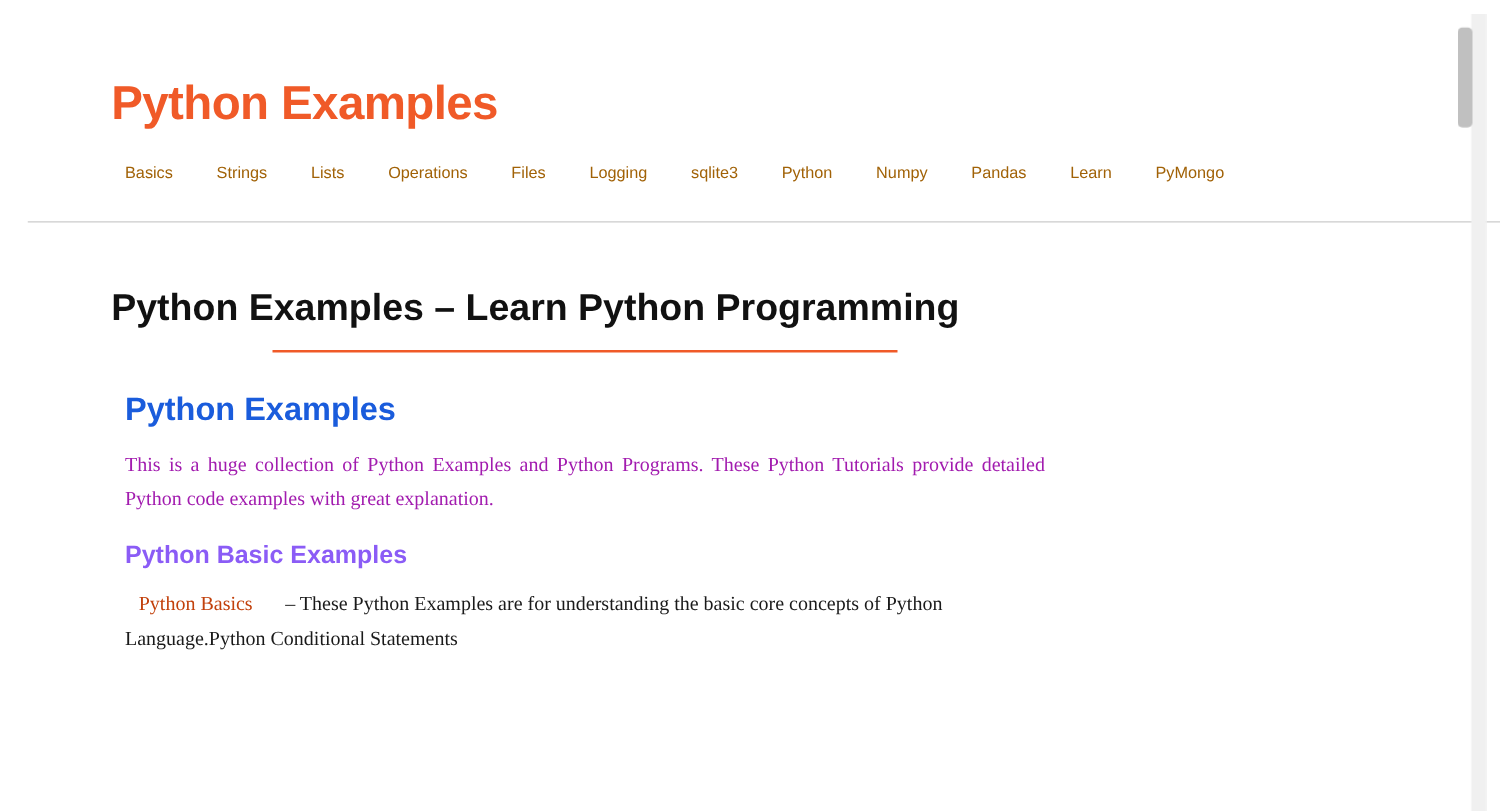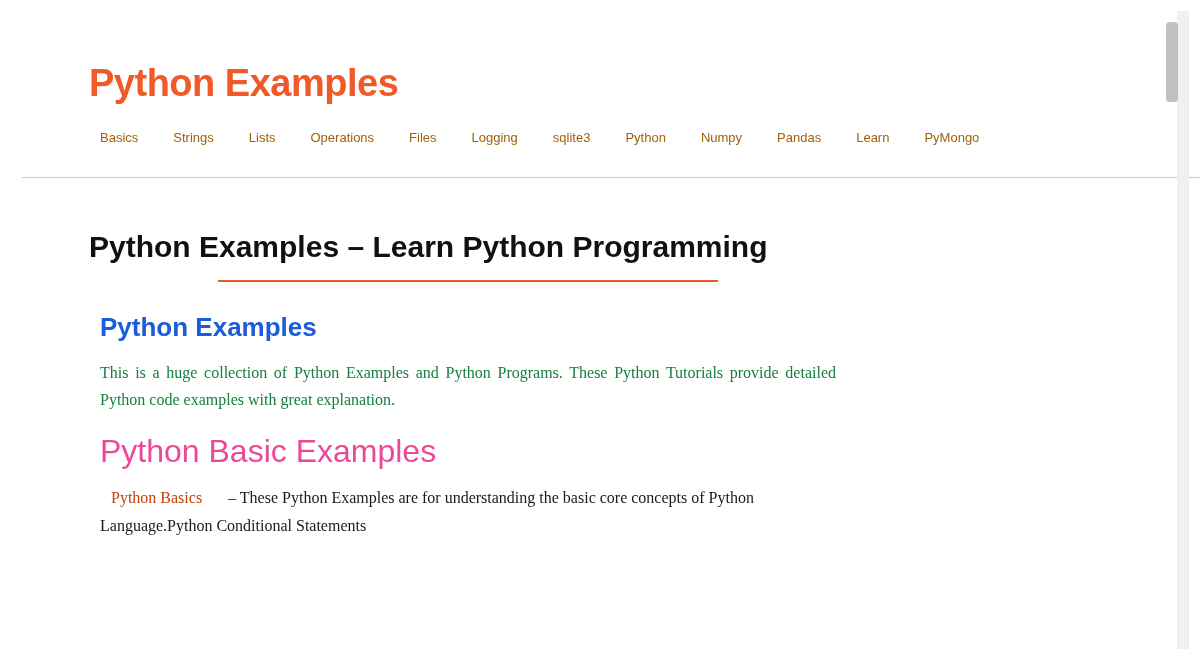--- a/index.html
+++ b/index.html
@@ -78,30 +78,30 @@
       font-size: 26px;
       font-weight: 600;
       color: #1a5cdc;
       font-family: Arial, sans-serif;
       margin-bottom: 16px;
     }
 
     .section-text {
       font-size: 16px;
       line-height: 1.7;
-      color: #15803d;
+      color: #a21caf;
       text-align: justify;
       font-family: Georgia, serif;
       margin-bottom: 20px;
     }
 
     .subsection-title {
-      font-size: 32px;
-      font-weight: 400;
-      color: #ec4899;
+      font-size: 20px;
+      font-weight: 700;
+      color: #8b5cf6;
       font-family: Arial, sans-serif;
       margin-bottom: 14px;
       margin-top: 10px;
     }
 
     .link-inline {
       color: #c2410c;
       text-decoration: none;
       font-family: Georgia, serif;
       font-size: 16px;

